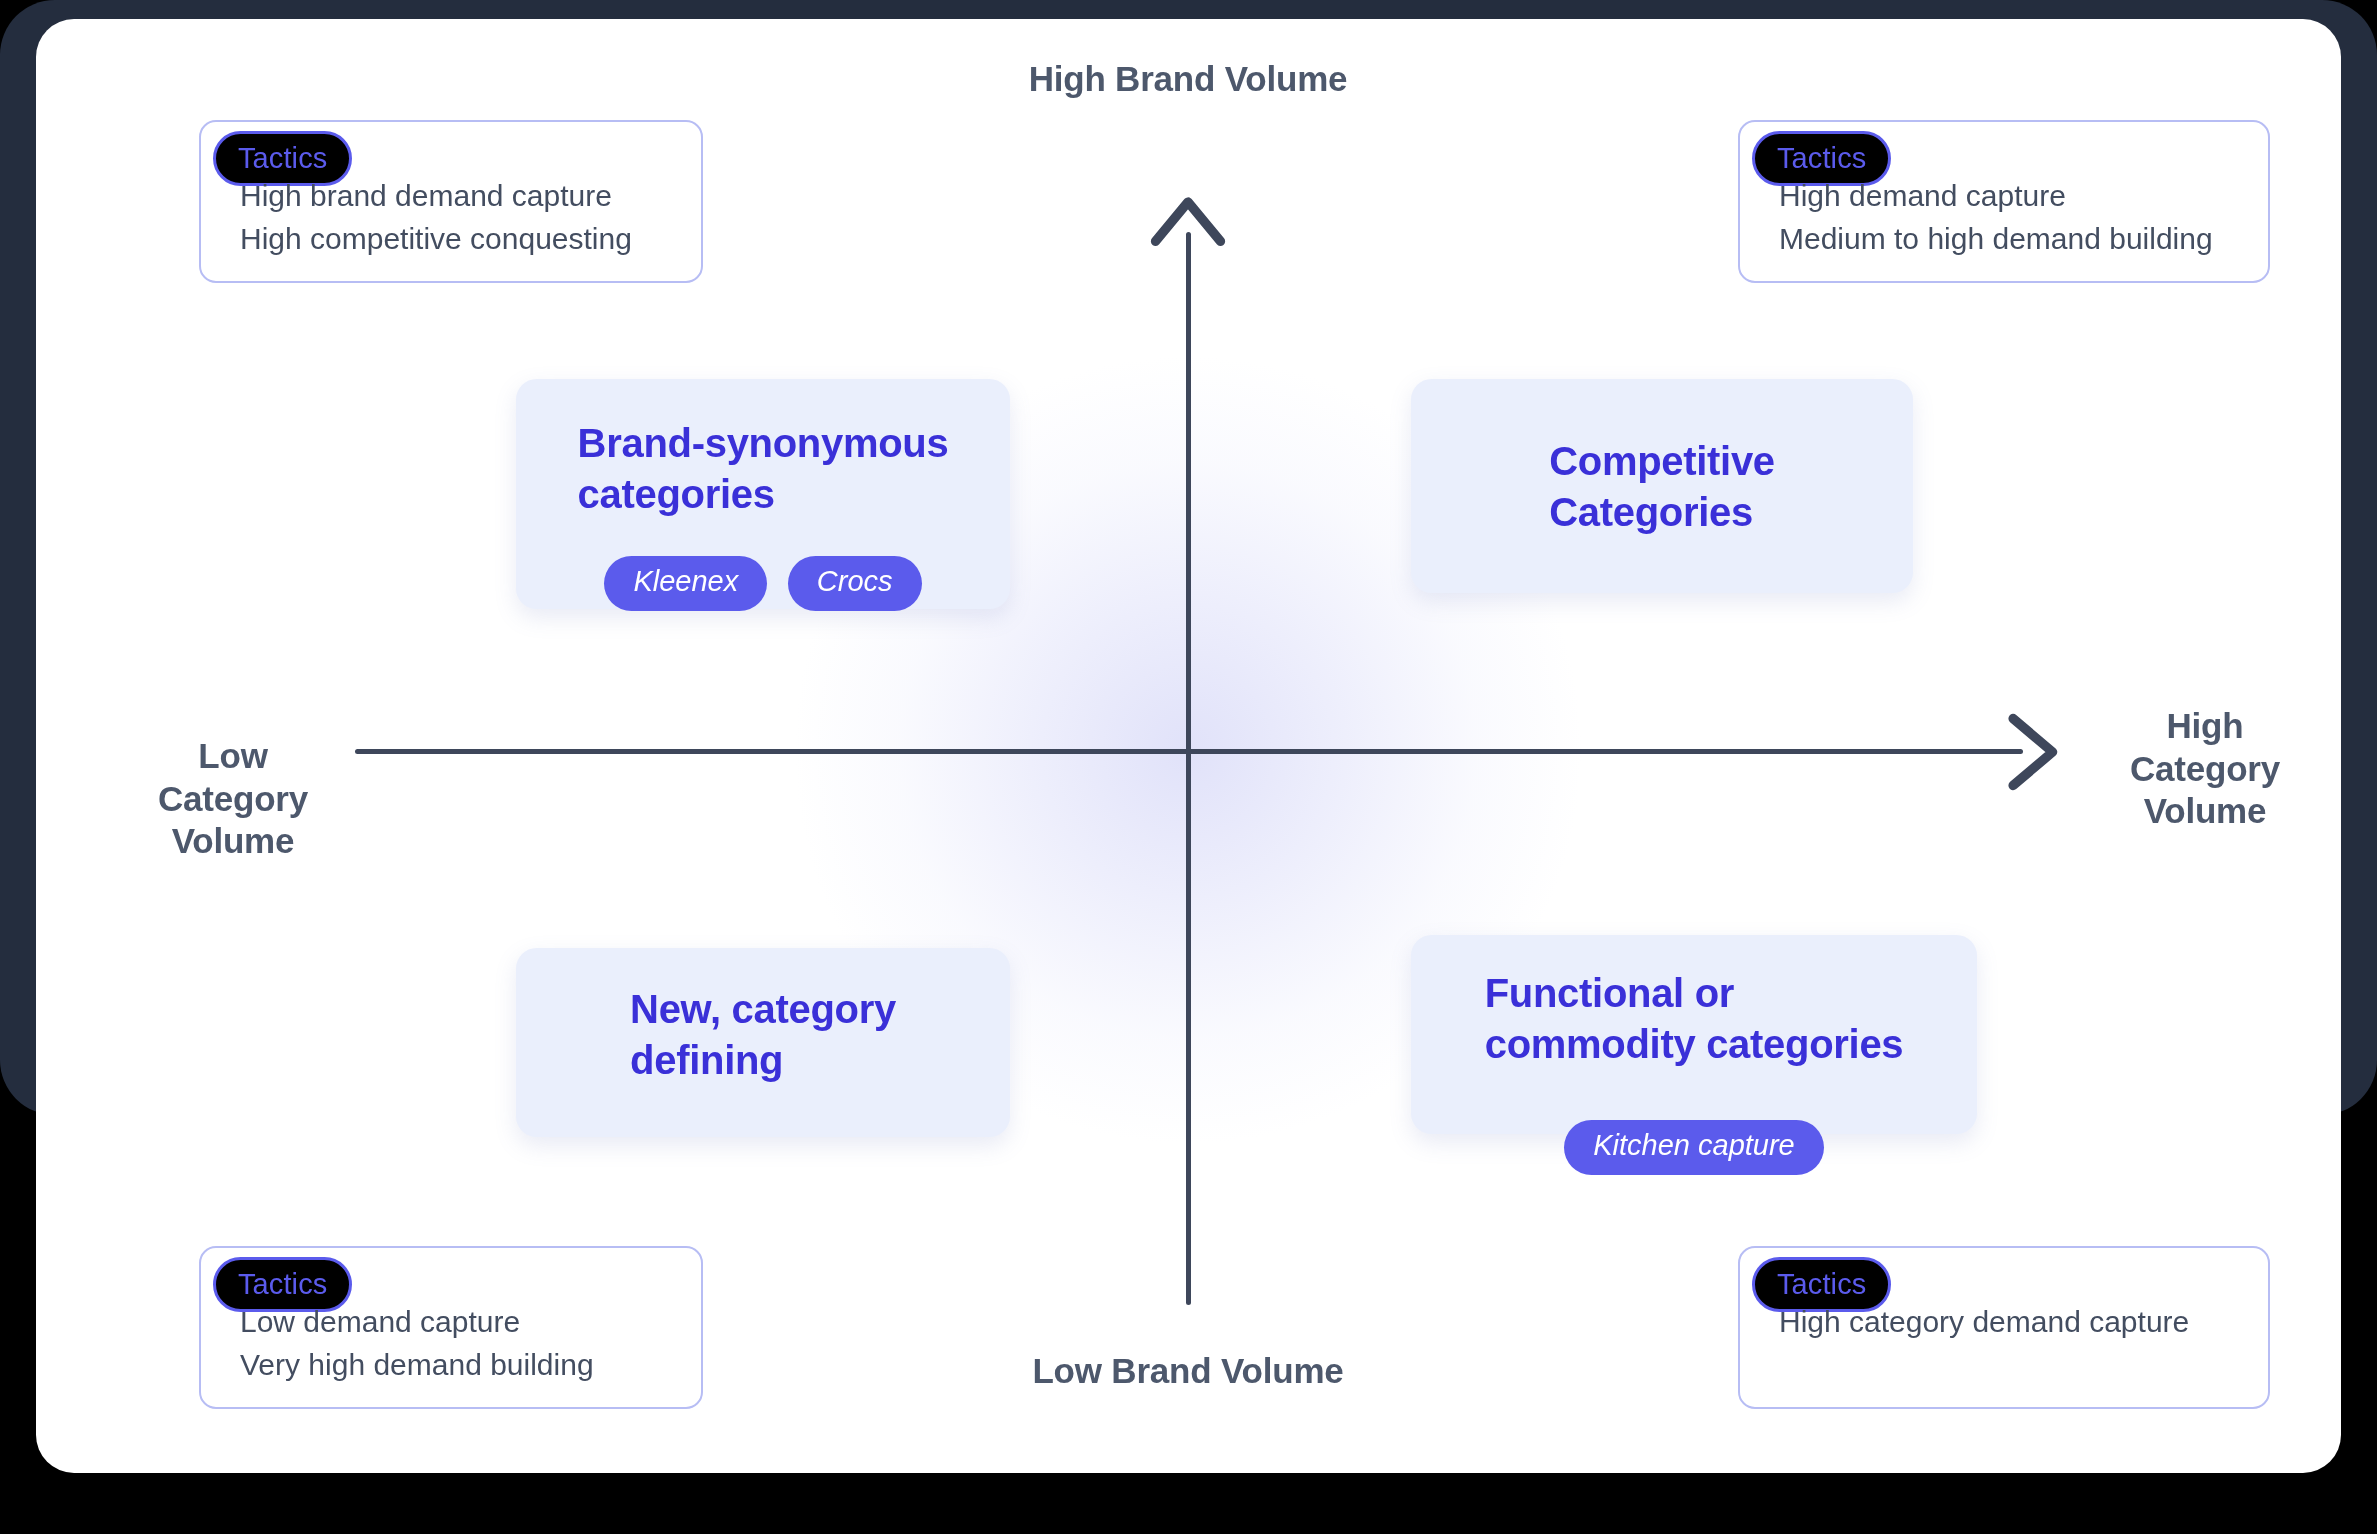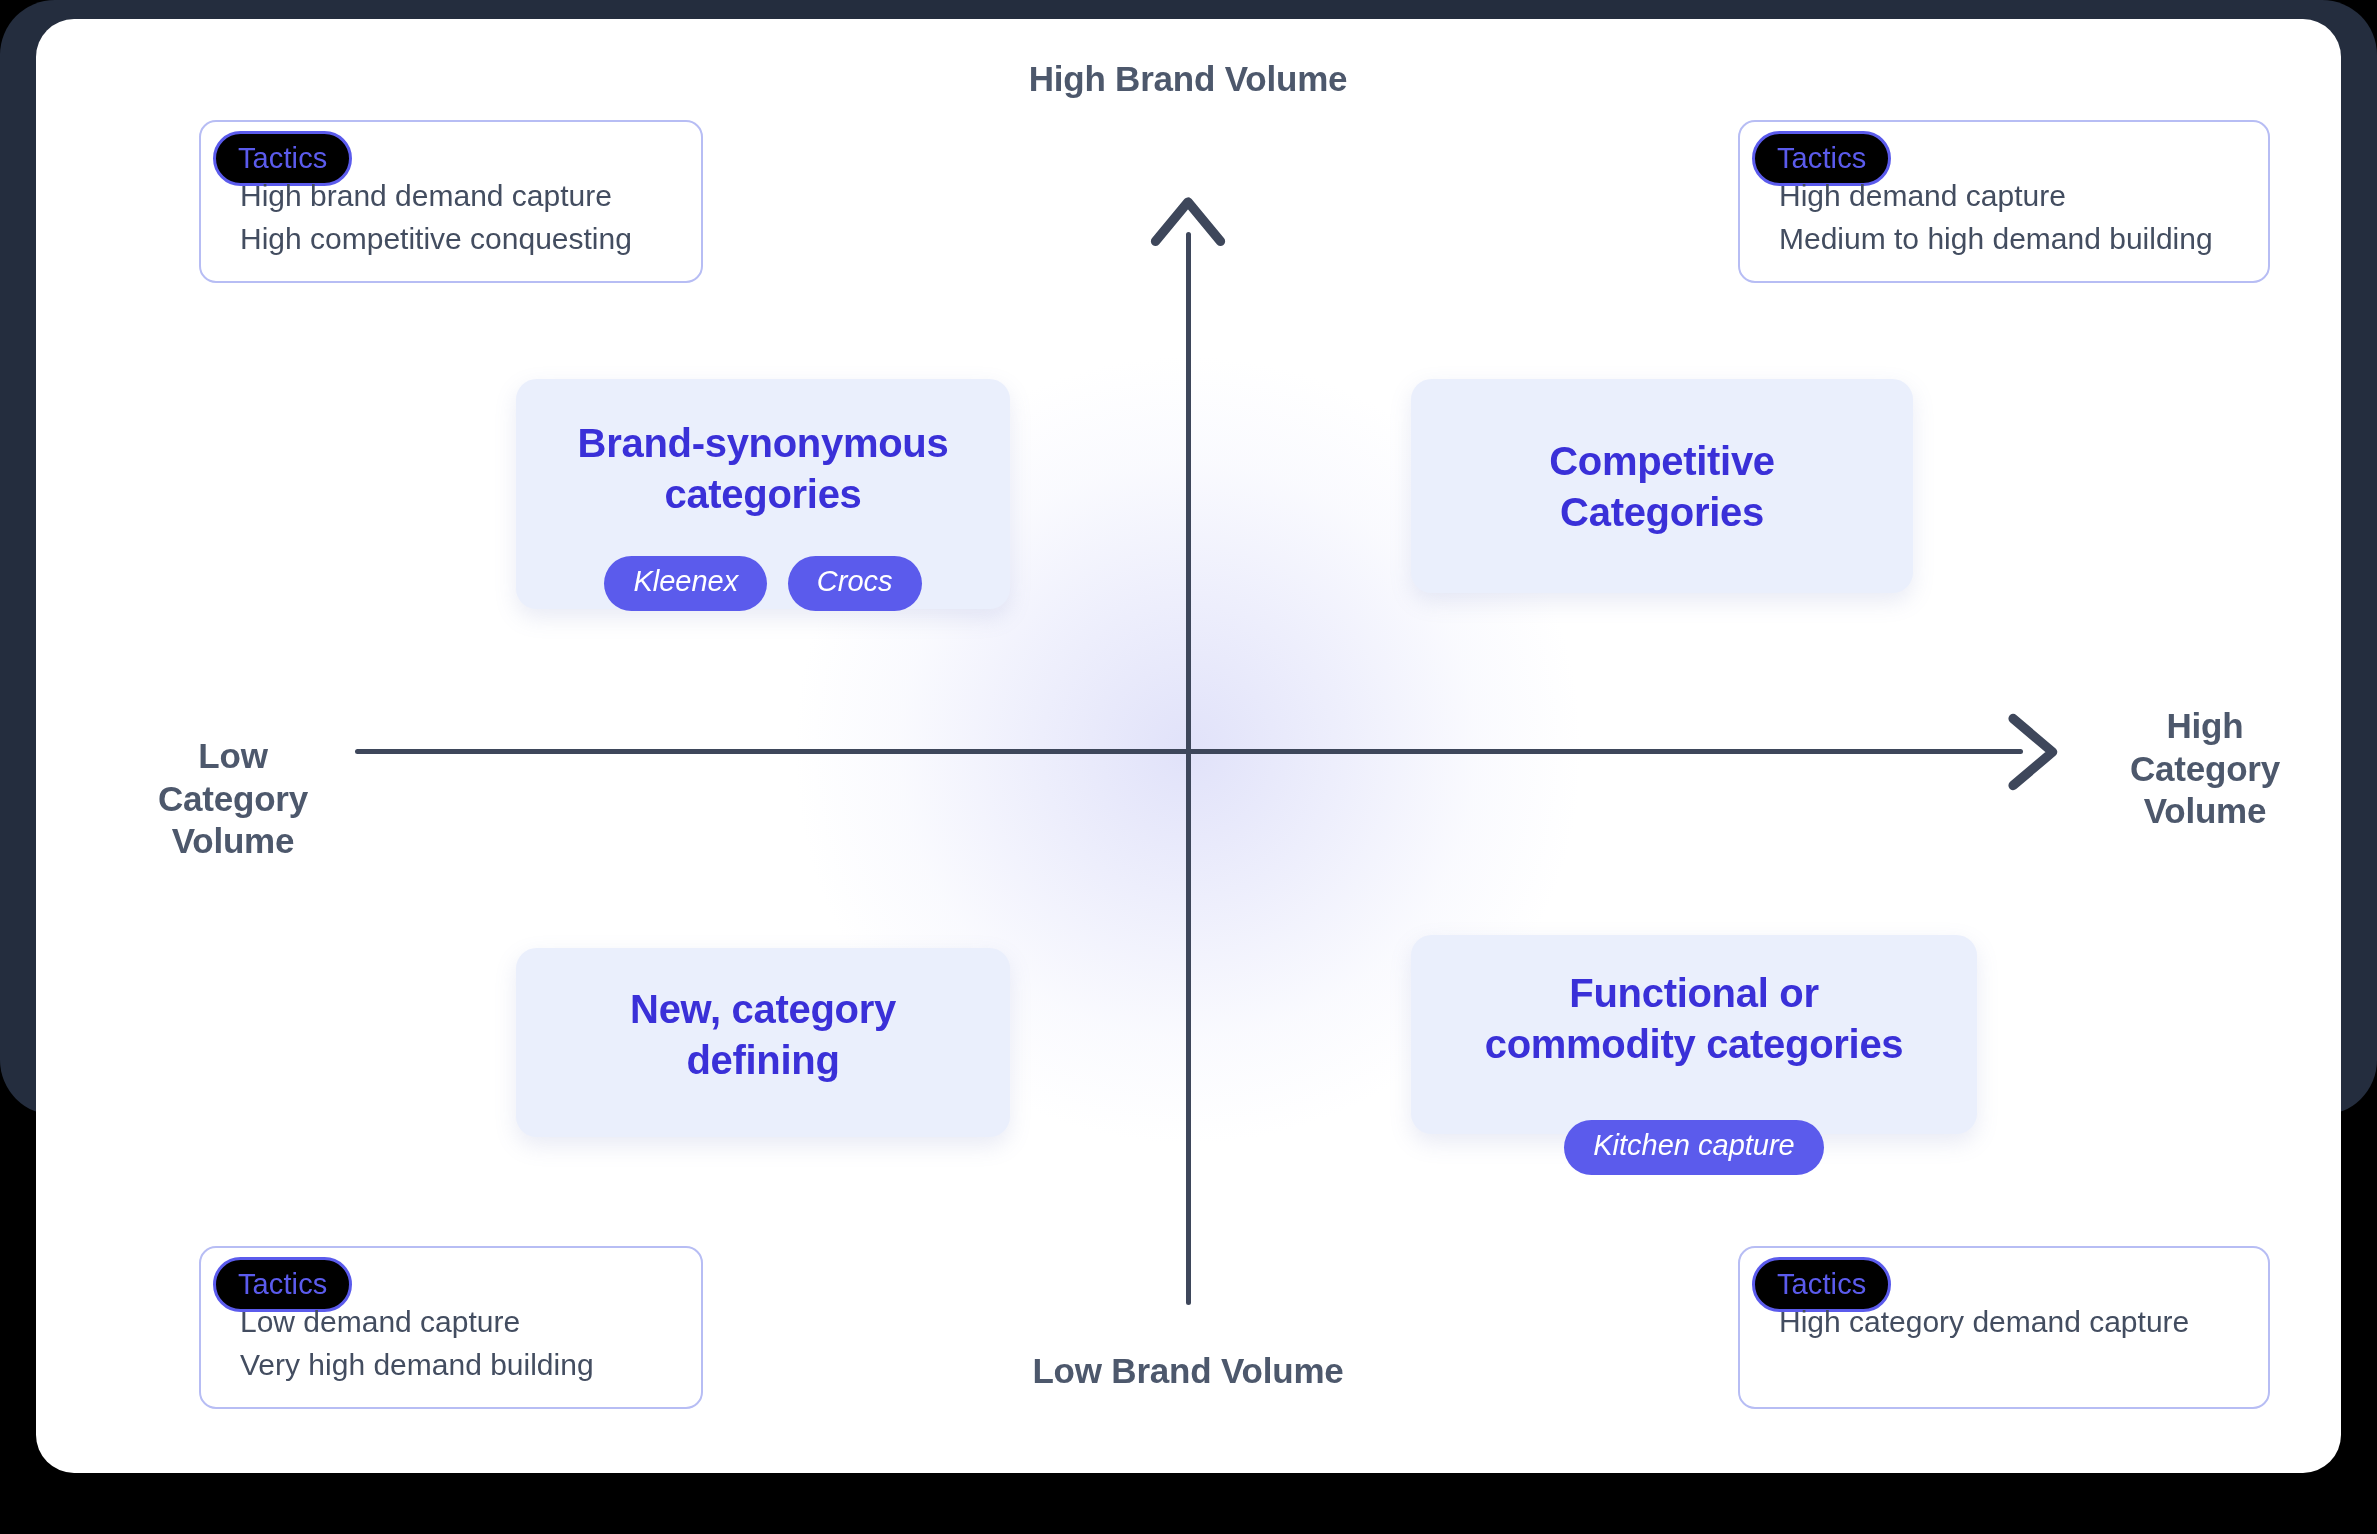--- a/index.html
+++ b/index.html
@@ -146,21 +146,21 @@
     box-shadow: 0 8.6px 22px rgba(120,130,190,0.16);
     display: flex;
     flex-direction: column;
     align-items: center;
   }
   .quad-title {
     color: #3a30d8;
     font-weight: bold;
     font-size: 40px;
     line-height: 1.27;
-    text-align: center;
+    text-align: left;
     letter-spacing: -0.3px;
     padding: 0 24px;
   }
   .pill-row {
     position: absolute;
     left: 0;
     width: 100%;
     display: flex;
     justify-content: center;
     gap: 20.6px;

